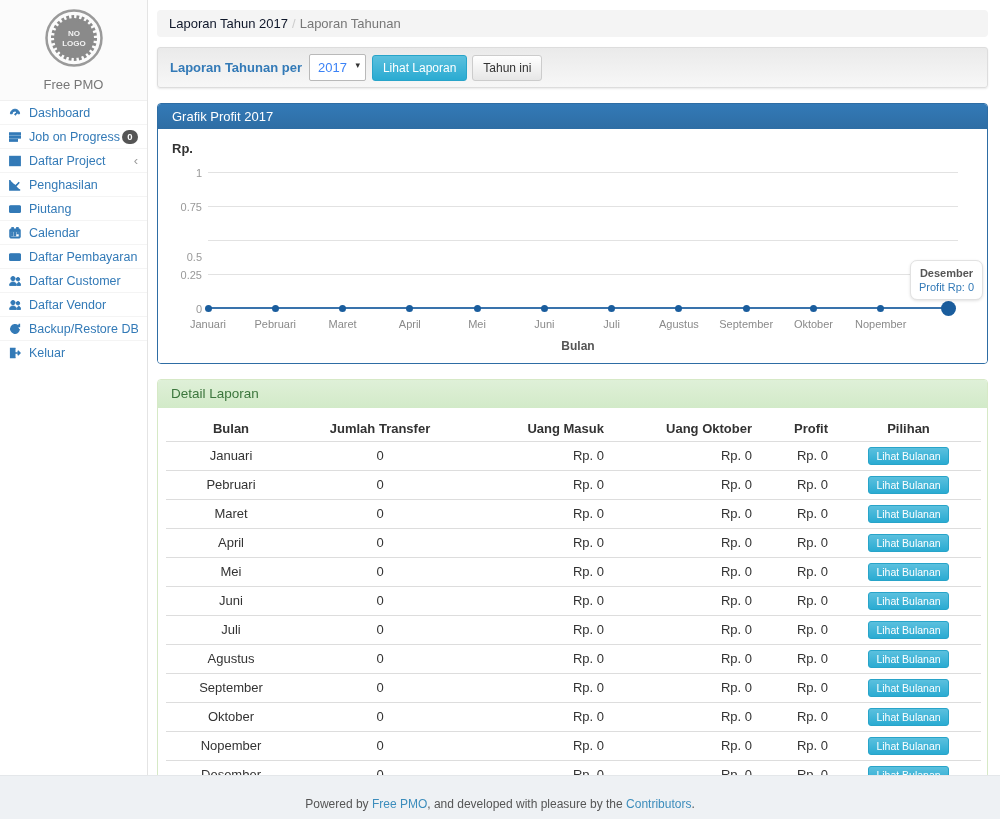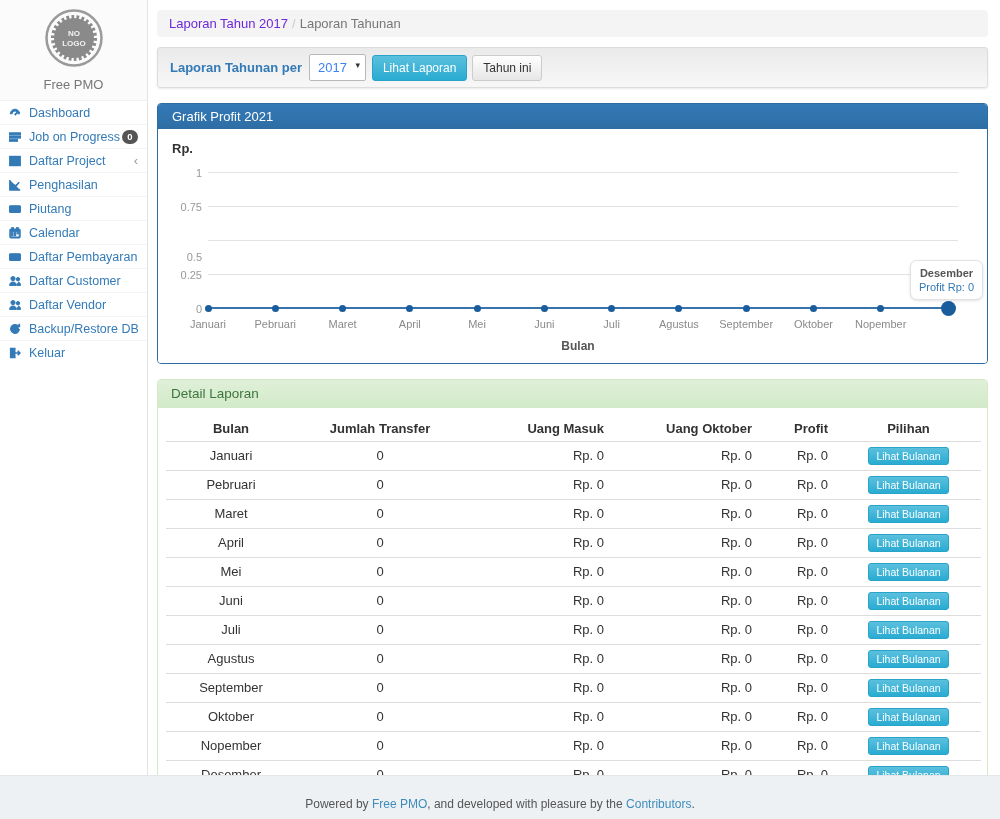--- a/index.html
+++ b/index.html
@@ -19,21 +19,21 @@
   .nav-icon { width:16px; height:12px; margin-right:4px; display:inline-flex; align-items:center; flex:0 0 16px; }
   .nav-icon svg { width:12px; height:12px; fill:#337ab7; stroke:#337ab7; }
   .nav-label { white-space:nowrap; overflow:hidden; flex:1; }
   .nav-badge { background:#555; color:#fff; font-size:9.5px; border-radius:9px; padding:1.5px 5.5px; font-weight:bold; }
   .nav-chevron { color:#9a9a9a; font-size:13px; line-height:10px; }
 
   
   .content { flex:1; background:#fff; padding:10px 12px 0 9px; overflow:hidden; }
 
   .breadcrumb { background:#f4f4f4; border-radius:4px; padding:6px 12px; font-size:13px; color:#777; }
-  .breadcrumb a { color:#6d28d9; }
+  .breadcrumb a { color:#0f172a; }
   .breadcrumb .sep { color:#ccc; padding:0 4px; }
 
   .filter-bar { margin-top:10px; background:linear-gradient(#eaeaea,#f7f7f7); border:1px solid #ddd;
                 border-radius:3px; padding:7px 12px; display:flex; align-items:center;
                 box-shadow:0 1px 2px rgba(0,0,0,.09); height:41px; }
   .filter-label { font-size:13px; font-weight:bold; color:#337ab7; margin-right:7px; }
   .select-wrap { position:relative; display:inline-block; margin-right:6px; }
   .select-wrap select { -webkit-appearance:none; appearance:none; background:#fff; border:1px solid #b9b9b9;
                 border-radius:2px; font-size:13px; padding:4px 18px 4px 8px; color:#3b82f6; height:27px;
                 font-family:"Liberation Sans", sans-serif; }
@@ -229,21 +229,21 @@
       <span class="select-wrap">
         <select>
           <option>2017</option>
         </select>
       </span>
       <button class="btn btn-info">Lihat Laporan</button>
       <button class="btn btn-default">Tahun ini</button>
     </div>
 
     <div class="panel panel-primary">
-      <div class="panel-heading">Grafik Profit 2021</div>
+      <div class="panel-heading">Grafik Profit 2017</div>
       <div class="chart-body" id="chart-body">
         <div class="chart-ylabel">Rp.</div>
 
       <div class="gridline" style="top: 43px;"></div>
           <div class="ytick" style="top: 38px;">1</div>
           <div class="gridline" style="top: 77px;"></div>
           <div class="ytick" style="top: 72px;">0.75</div>
           <div class="gridline" style="top: 111px;"></div>
           <div class="ytick" style="top: 122px;">0.5</div>
           <div class="gridline" style="top: 145px;"></div>

